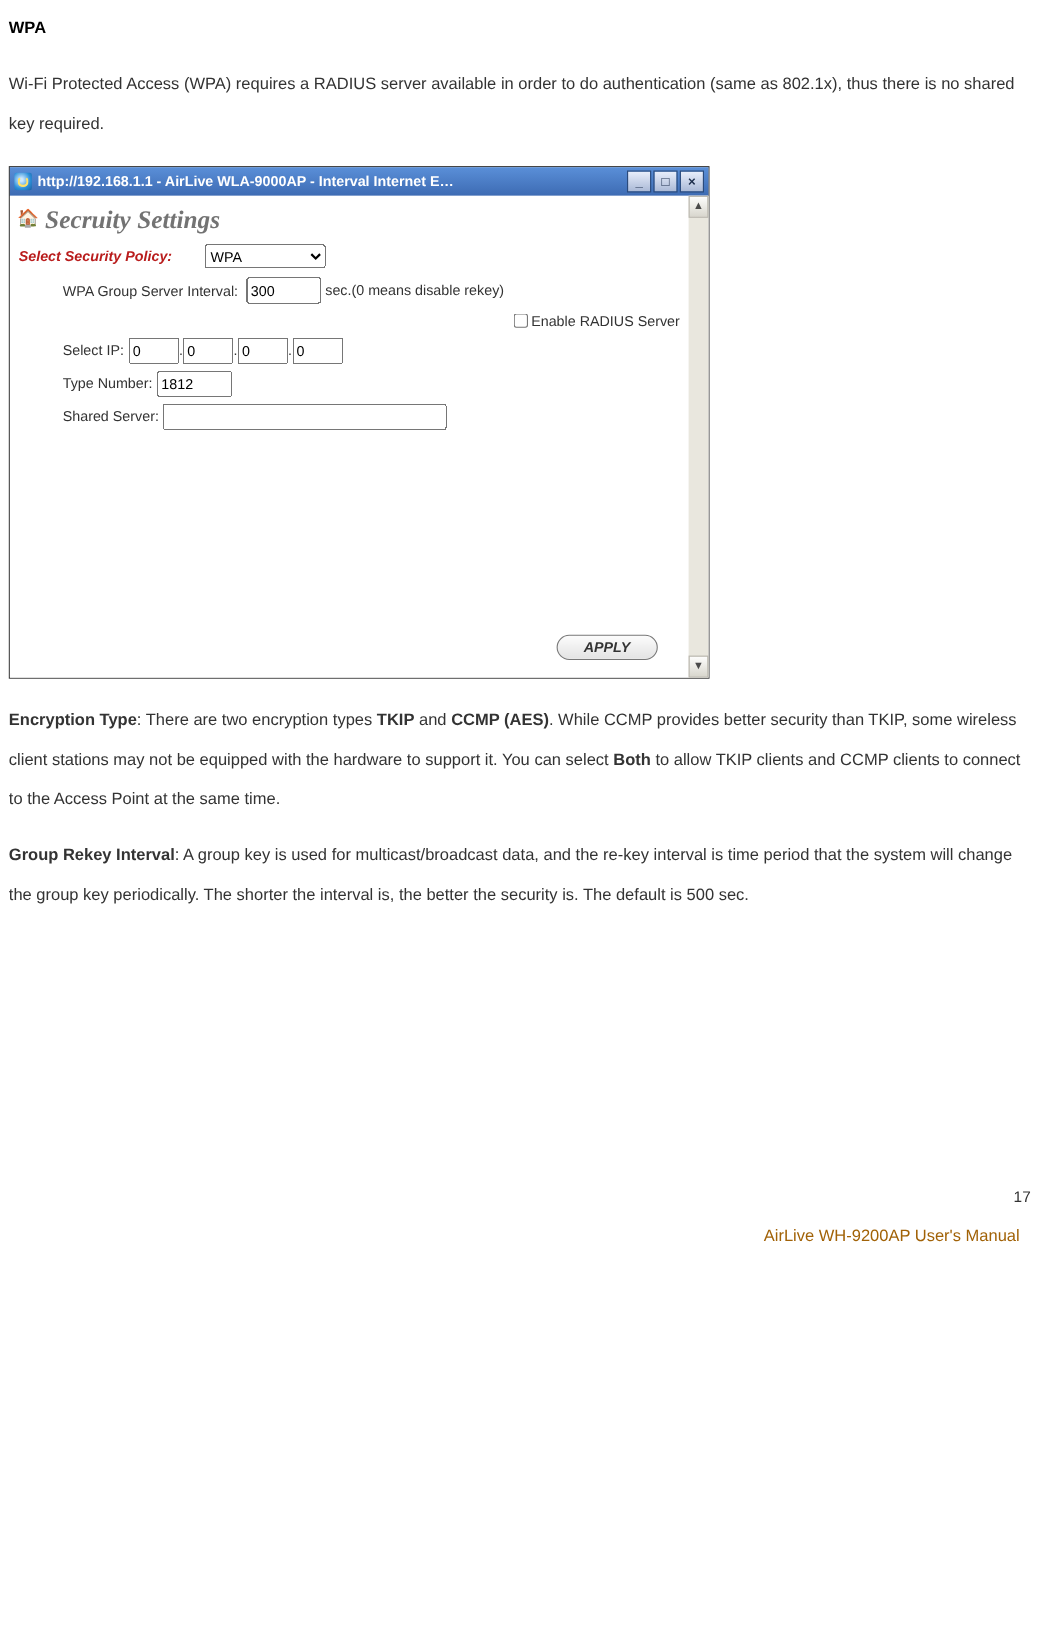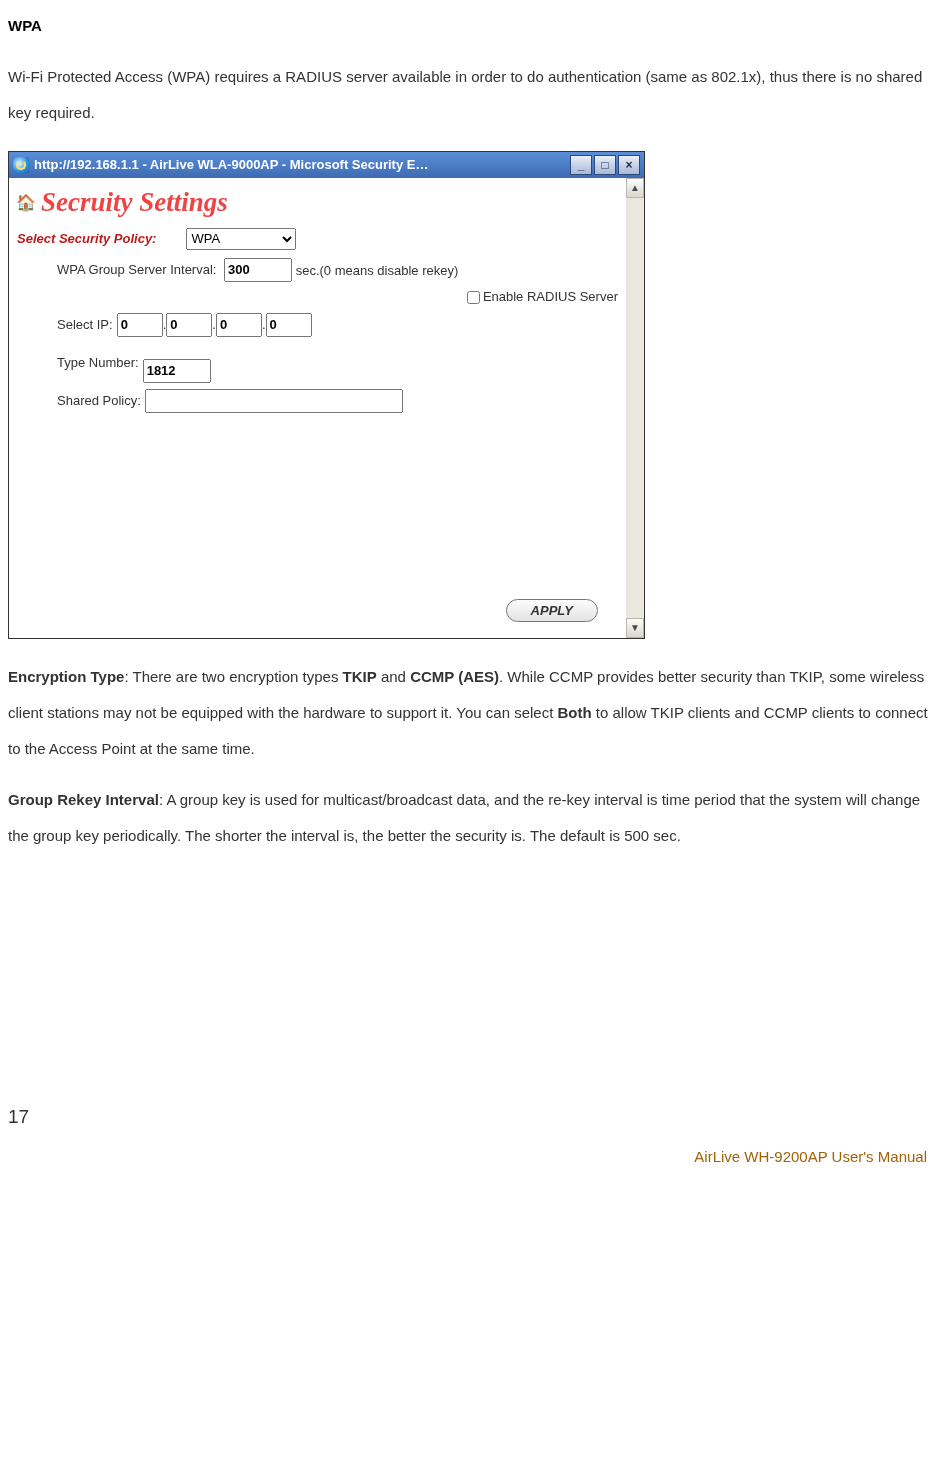--- a/index.html
+++ b/index.html
@@ -94,22 +94,22 @@
     margin-right: 6px;
     display:flex;
     align-items:center;
     justify-content:center;
     font-size:16px;
   }
   .content-inner .hdr h2 {
     font-family: Georgia, serif;
     font-style: italic;
     font-weight: bold;
-    font-size: 27px;
-    color: #ef4444;
+    font-size: 23px;
+    color: #737373;
     margin: 0;
   }
   .ssp {
     font-weight: bold;
     font-style: italic;
     color: #b91c1c;
     display: inline-block;
     margin-right: 30px;
   }
   select.policy {
@@ -126,32 +126,30 @@
     display: flex;
     align-items: center;
     flex-wrap: wrap;
   }
   .row label,span.lab { white-space:nowrap; margin-right:4px;}
   .row input[type=radio] { vertical-align: middle; margin:0 2px 0 6px; }
   .row input[type=text] {
     font-size: 13px;
     height: 18px;
     box-sizing: content-box;
-    font-weight: bold;
   }
   .num {
     width: 60px;
   }
   .ip {
     width: 38px;
     text-align:left;
   }
   .port {
     width: 60px;
-    margin-top: 16px;
   }
   .secret {
     width: 250px;
   }
   .apply-row {
     text-align: right;
     padding: 180px 20px 6px 0;
   }
   .apply-btn {
     display: inline-block;
@@ -174,42 +172,42 @@
   }
   .scroll-arrow {
     height: 18px;
     background: linear-gradient(#fdfdfc,#d8d6cd);
     border:1px solid #b8b6ad;
     display:flex;justify-content:center;align-items:center;
     font-size:10px;color:#4a4a4a;
   }
   .scroll-track { flex:1; }
   .footer {
-    text-align: left;
+    text-align: right;
     margin-top: 240px;
-    font-size: 19px;
+    font-size: 14px;
   }
   .footer-right {
     text-align: right;
     font-size: 15px;
     padding-right:10px;
     color:#a16207;
   }
 </style>
 </head>
 <body>
 
 <p class="title">WPA</p>
 
 <p>Wi-Fi Protected Access (WPA) requires a RADIUS server available in order to do authentication (same as 802.1x), thus there is no shared key required.</p>
 
 <div class="screenshot-container">
   <div class="titlebar">
     <span class="ie-icon"></span>
-    <span class="title-text">http://192.168.1.1 - AirLive WLA-9000AP - Microsoft Security E…</span>
+    <span class="title-text">http://192.168.1.1 - AirLive WLA-9000AP - Interval Internet E…</span>
     <span class="win-btn">_</span>
     <span class="win-btn">□</span>
     <span class="win-btn">×</span>
   </div>
   <div class="content-area">
     <div class="content-inner">
       <div class="hdr">
         <span class="home-icon">🏠</span>
         <h2>Secruity Settings</h2>
       </div>
@@ -234,21 +232,21 @@
           <input class="ip" type="text" value="0" style=""> .
           <input class="ip" type="text" value="0" style=""> .
           <input class="ip" type="text" value="0" style=""> .
           <input class="ip" type="text" value="0" style="">
         </div>
         <div class="row">
           <span class="lab">Type Number:</span>
           <input class="port" type="text" value="1812" style="">
         </div>
         <div class="row">
-          <span class="lab">Shared Policy:</span>
+          <span class="lab">Shared Server:</span>
           <input class="secret" type="text" value="" style="">
         </div>
       </div>
       <div class="apply-row">
         <span class="apply-btn">APPLY</span>
       </div>
     </div>
     <div class="scrollbar">
       <div class="scroll-arrow">▲</div>
       <div class="scroll-track"></div>

